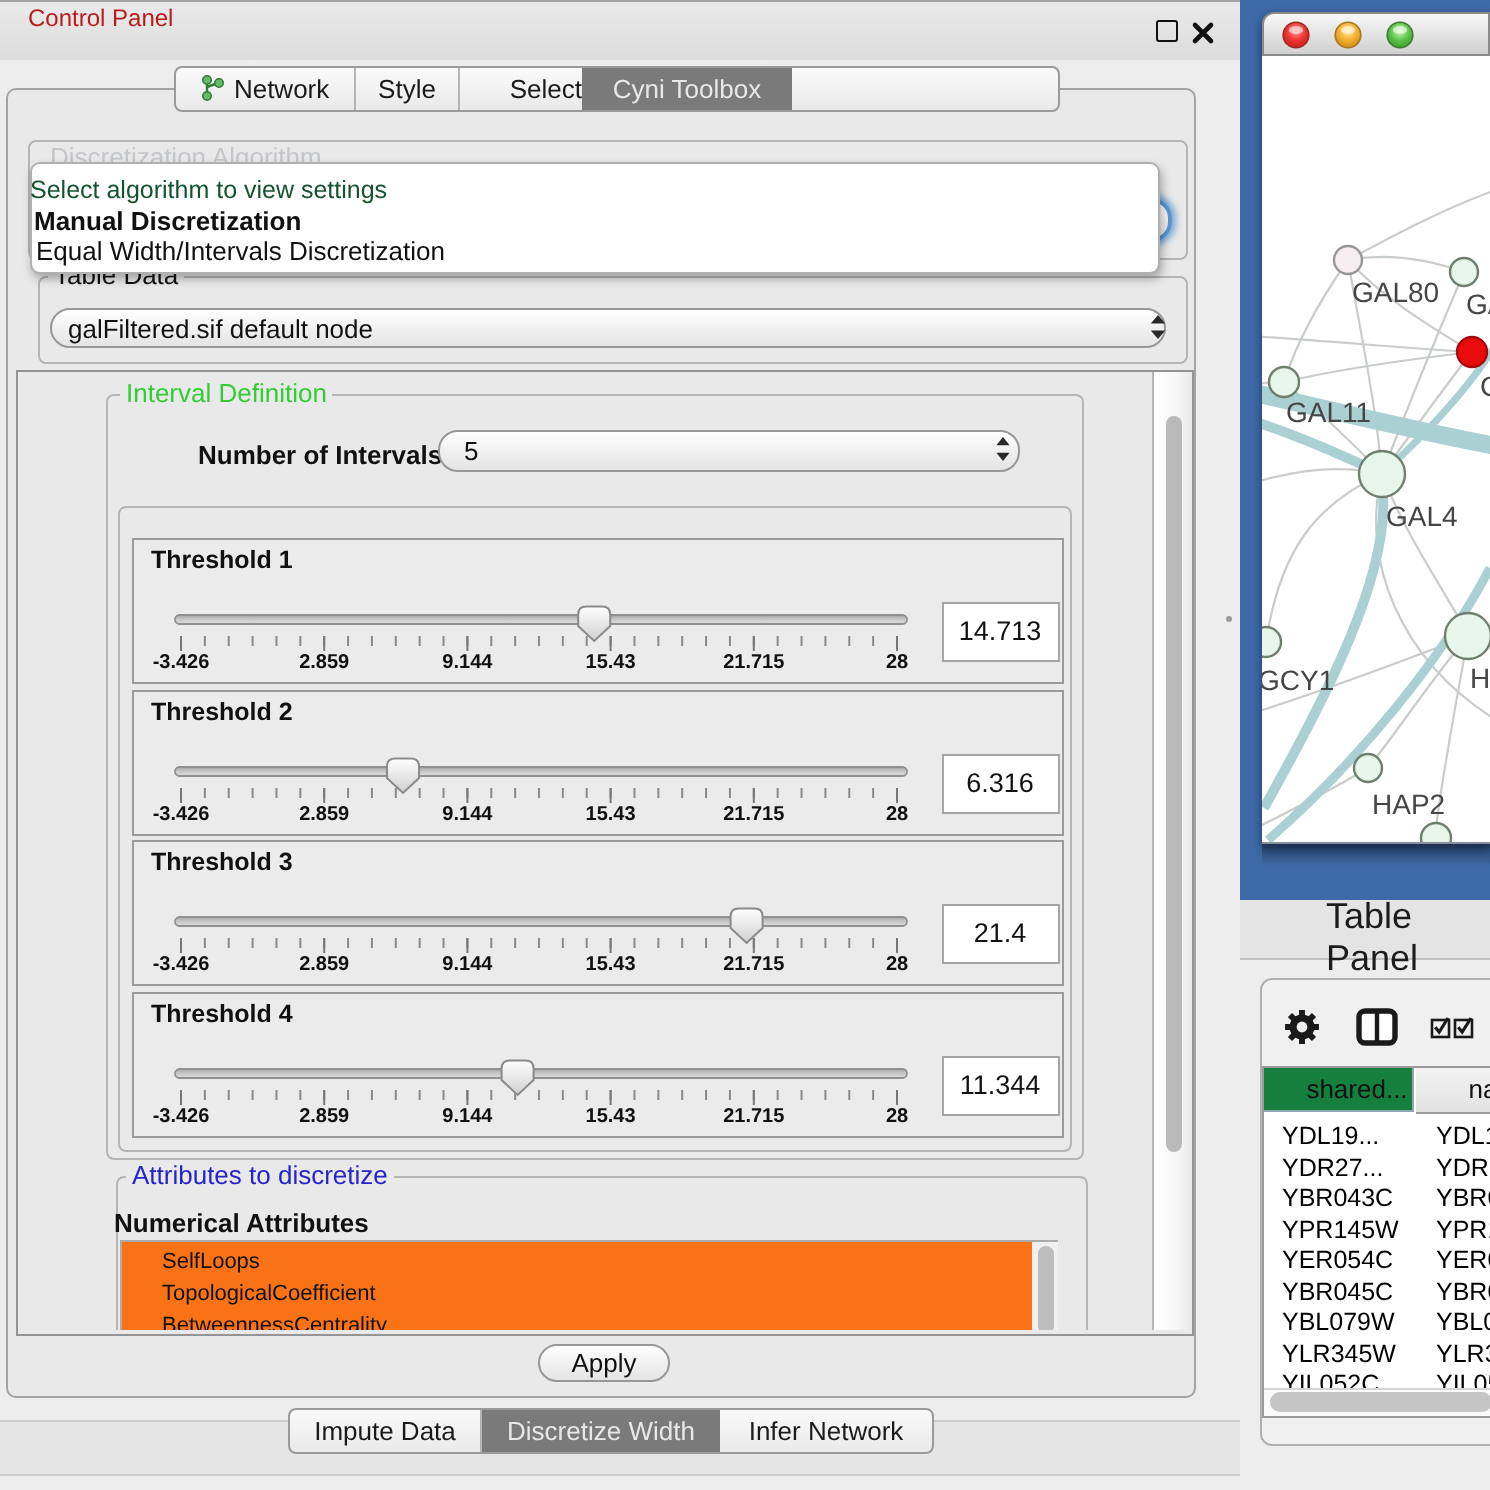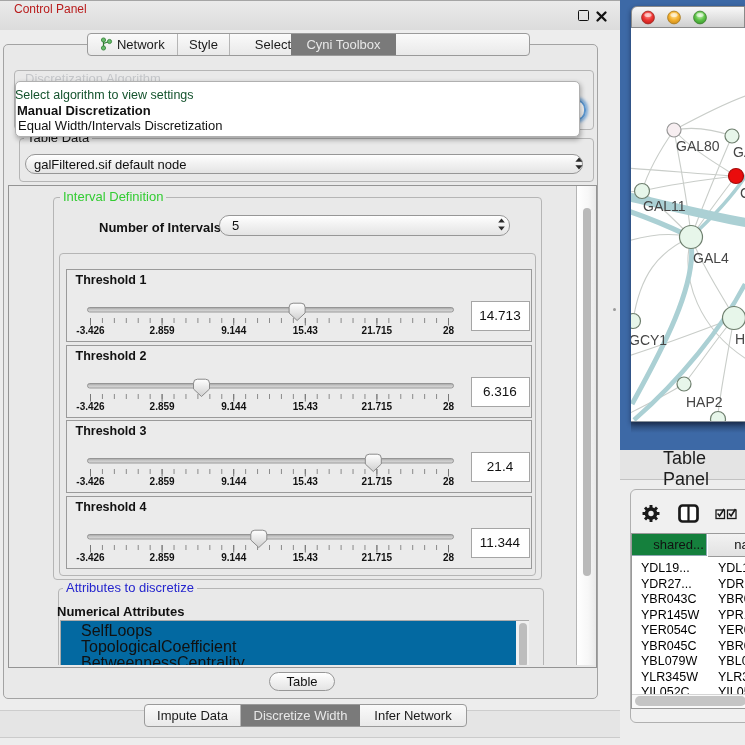--- a/index.html
+++ b/index.html
@@ -60,21 +60,21 @@
    <path d="M4.5 0.5 L7.8 4.6 H1.2 Z" fill="#2a2a2a"></path>
       <path d="M4.5 12.5 L7.8 8.4 H1.2 Z" fill="#2a2a2a"></path>
   </svg>
   
   <div class="abs" style="left:50px;top:67px;width:475px;height:321px;border:1px solid #b5b5b5;border-radius:4px;"></div>
   
   
   <div class="abs" style="left:49px;top:402px;width:484px;height:120px;border:1px solid #b5b5b5;border-radius:4px 4px 0 0;"></div>
   <div class="grouptitle" style="left:54px;top:395px;color:#2424cd;">Attributes to discretize</div>
   <div class="abs" style="left:48px;top:418px;font-size:13px;font-weight:bold;color:#111;">Numerical Attributes</div>
-  <div class="abs" style="left:51px;top:434px;width:455px;height:46px;background:#0369a1;border:1px solid #ababab;font-size:16px;color:#111;">
+  <div class="abs" style="left:51px;top:434px;width:455px;height:46px;background:#f97316;border:1px solid #ababab;font-size:11px;color:#111;">
     <div style="padding:2px 0 0 20px;line-height:16.2px;">SelfLoops<br>TopologicalCoefficient<br>BetweennessCentrality</div>
   </div>
   <div class="abs" style="left:507px;top:434px;width:13px;height:47px;background:#f1f1f1;border-top:1px solid #ababab;"></div>
   <div class="abs" style="left:509.5px;top:437px;width:8.5px;height:44px;background:#bdbdbd;border-radius:4px;"></div>
 <div class="abs" style="left:56.5px;top:83px;width:464px;height:71px;border:1px solid #9a9a9a;background:#ebebeb;">
       <div style="position:absolute;left:9px;top:3px;font-size:12.5px;font-weight:bold;color:#111;">Threshold 1</div>
       <svg width="464" height="71" viewBox="0 0 464 71" style="position:absolute;left:0;top:0;">
         <rect x="20.5" y="37.5" width="366" height="4.5" rx="2.2" fill="url(#groovegrad)" stroke="#909090" stroke-width="0.9"></rect>
         <path d="M23.5 48 V53" stroke="#8a8a8a" stroke-width="1"></path>
         <path d="M35.43333333333334 48 V53" stroke="#8a8a8a" stroke-width="1"></path>
@@ -282,21 +282,21 @@
           <stop offset="0%" stop-color="#a2a2a2"></stop>
           <stop offset="45%" stop-color="#c6c6c6"></stop>
           <stop offset="100%" stop-color="#dedede"></stop>
         </linearGradient>
       </defs>
     </svg></div>
 
 <div class="abs" style="left:576px;top:186px;width:19px;height:479px;background:linear-gradient(90deg,#ffffff,#f7f7f7 60%,#e9e9e9);border-left:1px solid #b5b5b5;"></div>
 <div class="abs" style="left:582.5px;top:208px;width:8.5px;height:368px;background:#b9b9b9;border-radius:4.5px;"></div>
 
-<div class="capsule" style="left:269px;top:672px;width:64px;height:17px;text-align:center;font-size:13px;line-height:17px;color:#111;">Table</div>
+<div class="capsule" style="left:269px;top:672px;width:64px;height:17px;text-align:center;font-size:13px;line-height:17px;color:#111;">Apply</div>
 
 <div class="abs" style="left:0;top:710px;width:620px;height:1px;background:#cdcdcd;"></div>
 <div class="abs" style="left:0;top:711px;width:620px;height:26px;background:#e5e5e5;"></div>
 <div class="abs" style="left:0;top:737px;width:620px;height:1px;background:#cbcbcb;"></div>
 
 <div class="abs" style="left:144px;top:704px;height:21px;border:1px solid #9a9a9a;border-radius:4px;overflow:hidden;background:linear-gradient(#fafafa,#e9e9e9);white-space:nowrap;">
  <span class="seg" style="width:95px;border-right:1px solid #b5b5b5;">Impute Data</span><span class="seg" style="width:119px;background:#7a7a7a;color:#e8e8e8;">Discretize Width</span><span class="seg" style="width:106px;">Infer Network</span>
 </div>
 
 <div class="abs" style="left:15px;top:81px;width:563px;height:54px;background:#fff;border:1px solid #b0b0b0;border-radius:5px;box-shadow:1px 2.5px 5px rgba(0,0,0,.3);"></div>

